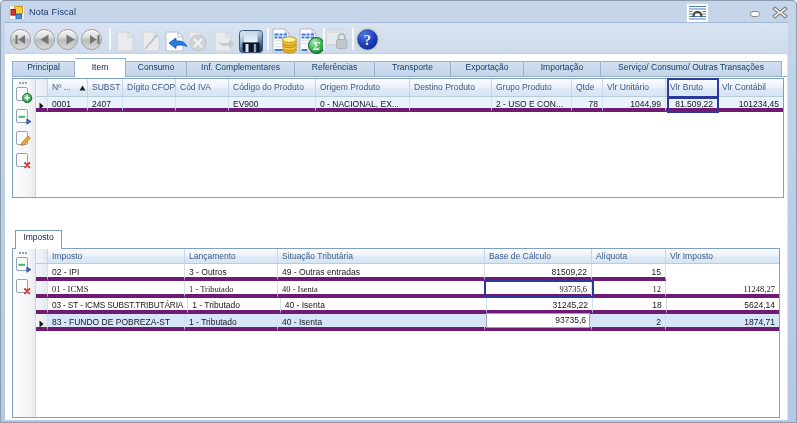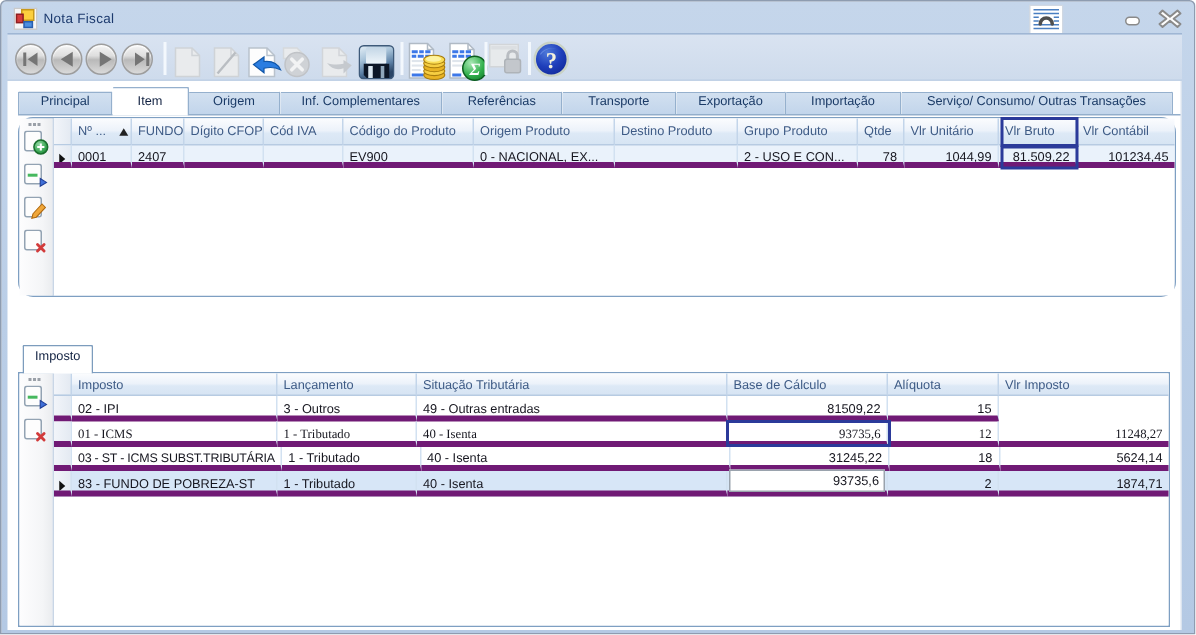--- a/index.html
+++ b/index.html
@@ -205,30 +205,30 @@
       <path d="M 5 9 A 8.5 7 0 0 1 19.5 8.2 A 9 9.5 0 0 0 5.5 9.5 Z" fill="#6f93e6" opacity="0.75"></path>
       <text x="12.5" y="18" font-size="15" font-weight="bold" fill="#f4f1dc" text-anchor="middle" font-family="Liberation Serif">?</text>
     </svg>
   </div>
 
   <div id="content">
     <div class="tabline" style="left:7px;top:22px;width:775px;"></div>
     <div class="tabstrip" style="left:7px;top:7px;">
       <div class="tab" style="width:63px">Principal</div>
       <div class="tab sel" style="width:51px">Item</div>
-      <div class="tab" style="width:61px">Origem</div>
+      <div class="tab" style="width:61px">Consumo</div>
       <div class="tab" style="width:108px">Inf. Complementares</div>
       <div class="tab" style="width:80px">Referências</div>
       <div class="tab" style="width:76px">Transporte</div>
       <div class="tab" style="width:73px">Exportação</div>
       <div class="tab" style="width:77px">Importação</div>
       <div class="tab" style="width:181px">Serviço/ Consumo/ Outras Transações</div>
     </div>
 
-    <div class="cont" style="left:7px;top:24px;width:772px;height:120px;border-radius:10px;">
+    <div class="cont" style="left:7px;top:24px;width:772px;height:120px;">
       <div class="strip">
         <div class="dots"><i></i><i></i><i></i></div>
         <svg class="picon" style="left:3px;top:8px" width="17" height="17" viewBox="0 0 17 17">
           <rect x="0.5" y="0.5" width="11" height="13" rx="1.5" fill="#fdfdfd" stroke="#93a3b3"></rect>
           <defs>
               <radialGradient id="gn" cx="0.35" cy="0.3" r="0.9">
             <stop offset="0" stop-color="#8fd6a0"></stop>
                 <stop offset="0.6" stop-color="#3aa854"></stop>
                 <stop offset="1" stop-color="#1d7c33"></stop>
           </radialGradient>
@@ -247,21 +247,21 @@
         </svg>
         <svg class="picon" style="left:3px;top:74px" width="17" height="17" viewBox="0 0 17 17">
           <rect x="0.5" y="0.5" width="11" height="13" rx="1.5" fill="#fdfdfd" stroke="#93a3b3"></rect>
           <path d="M9 10 L13.4 14.4 M13.4 10 L9 14.4" stroke="#d23b3b" stroke-width="1.9" stroke-linecap="round"></path>
         </svg>
       </div>
       <div class="gridarea">
         <div class="gh" style="height:18px;line-height:17px;">
           <div class="c ind" style="width:12px"></div>
           <div class="c" style="width:40px">Nº ...</div>
-          <div class="c" style="width:35px">FUNDO</div>
+          <div class="c" style="width:35px">SUBST</div>
           <div class="c" style="width:53px">Dígito CFOP</div>
           <div class="c" style="width:53px">Cód IVA</div>
           <div class="c" style="width:87px">Código do Produto</div>
           <div class="c" style="width:94px">Origem Produto</div>
           <div class="c" style="width:82px">Destino Produto</div>
           <div class="c" style="width:80px">Grupo Produto</div>
           <div class="c" style="width:31px">Qtde</div>
           <div class="c" style="width:63px">Vlr Unitário</div>
           <div class="c" style="width:52px">Vlr Bruto</div>
           <div class="c" style="width:65px;border-right:none">Vlr Contábil</div>

